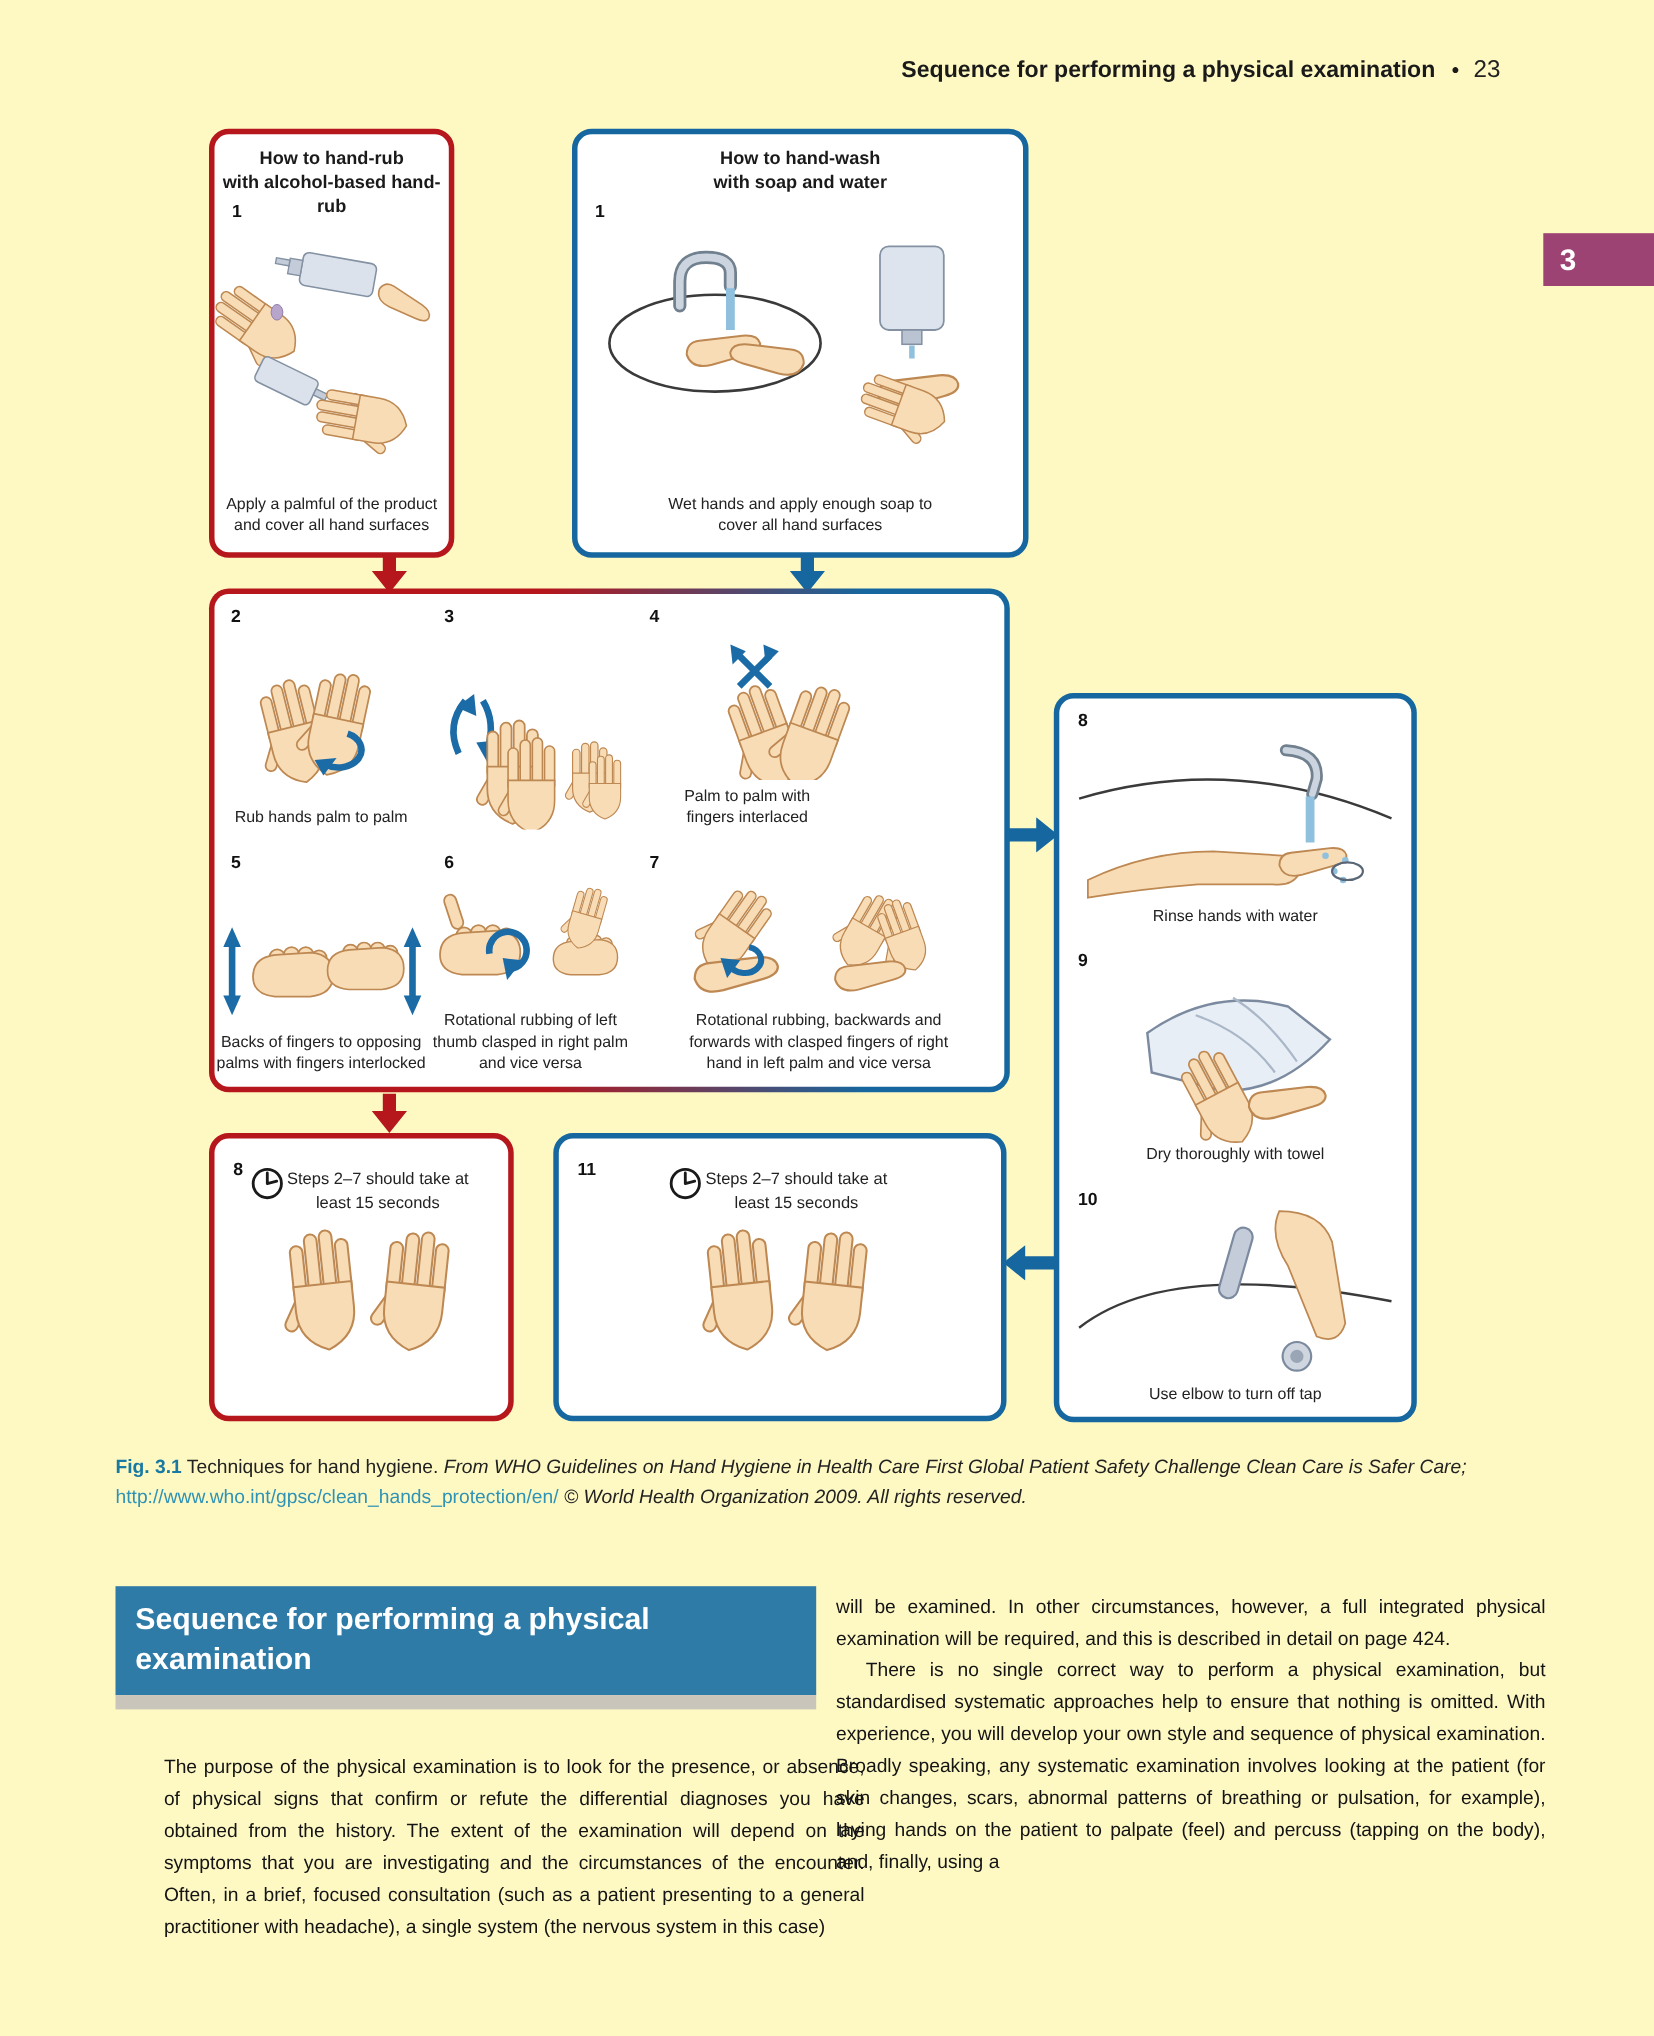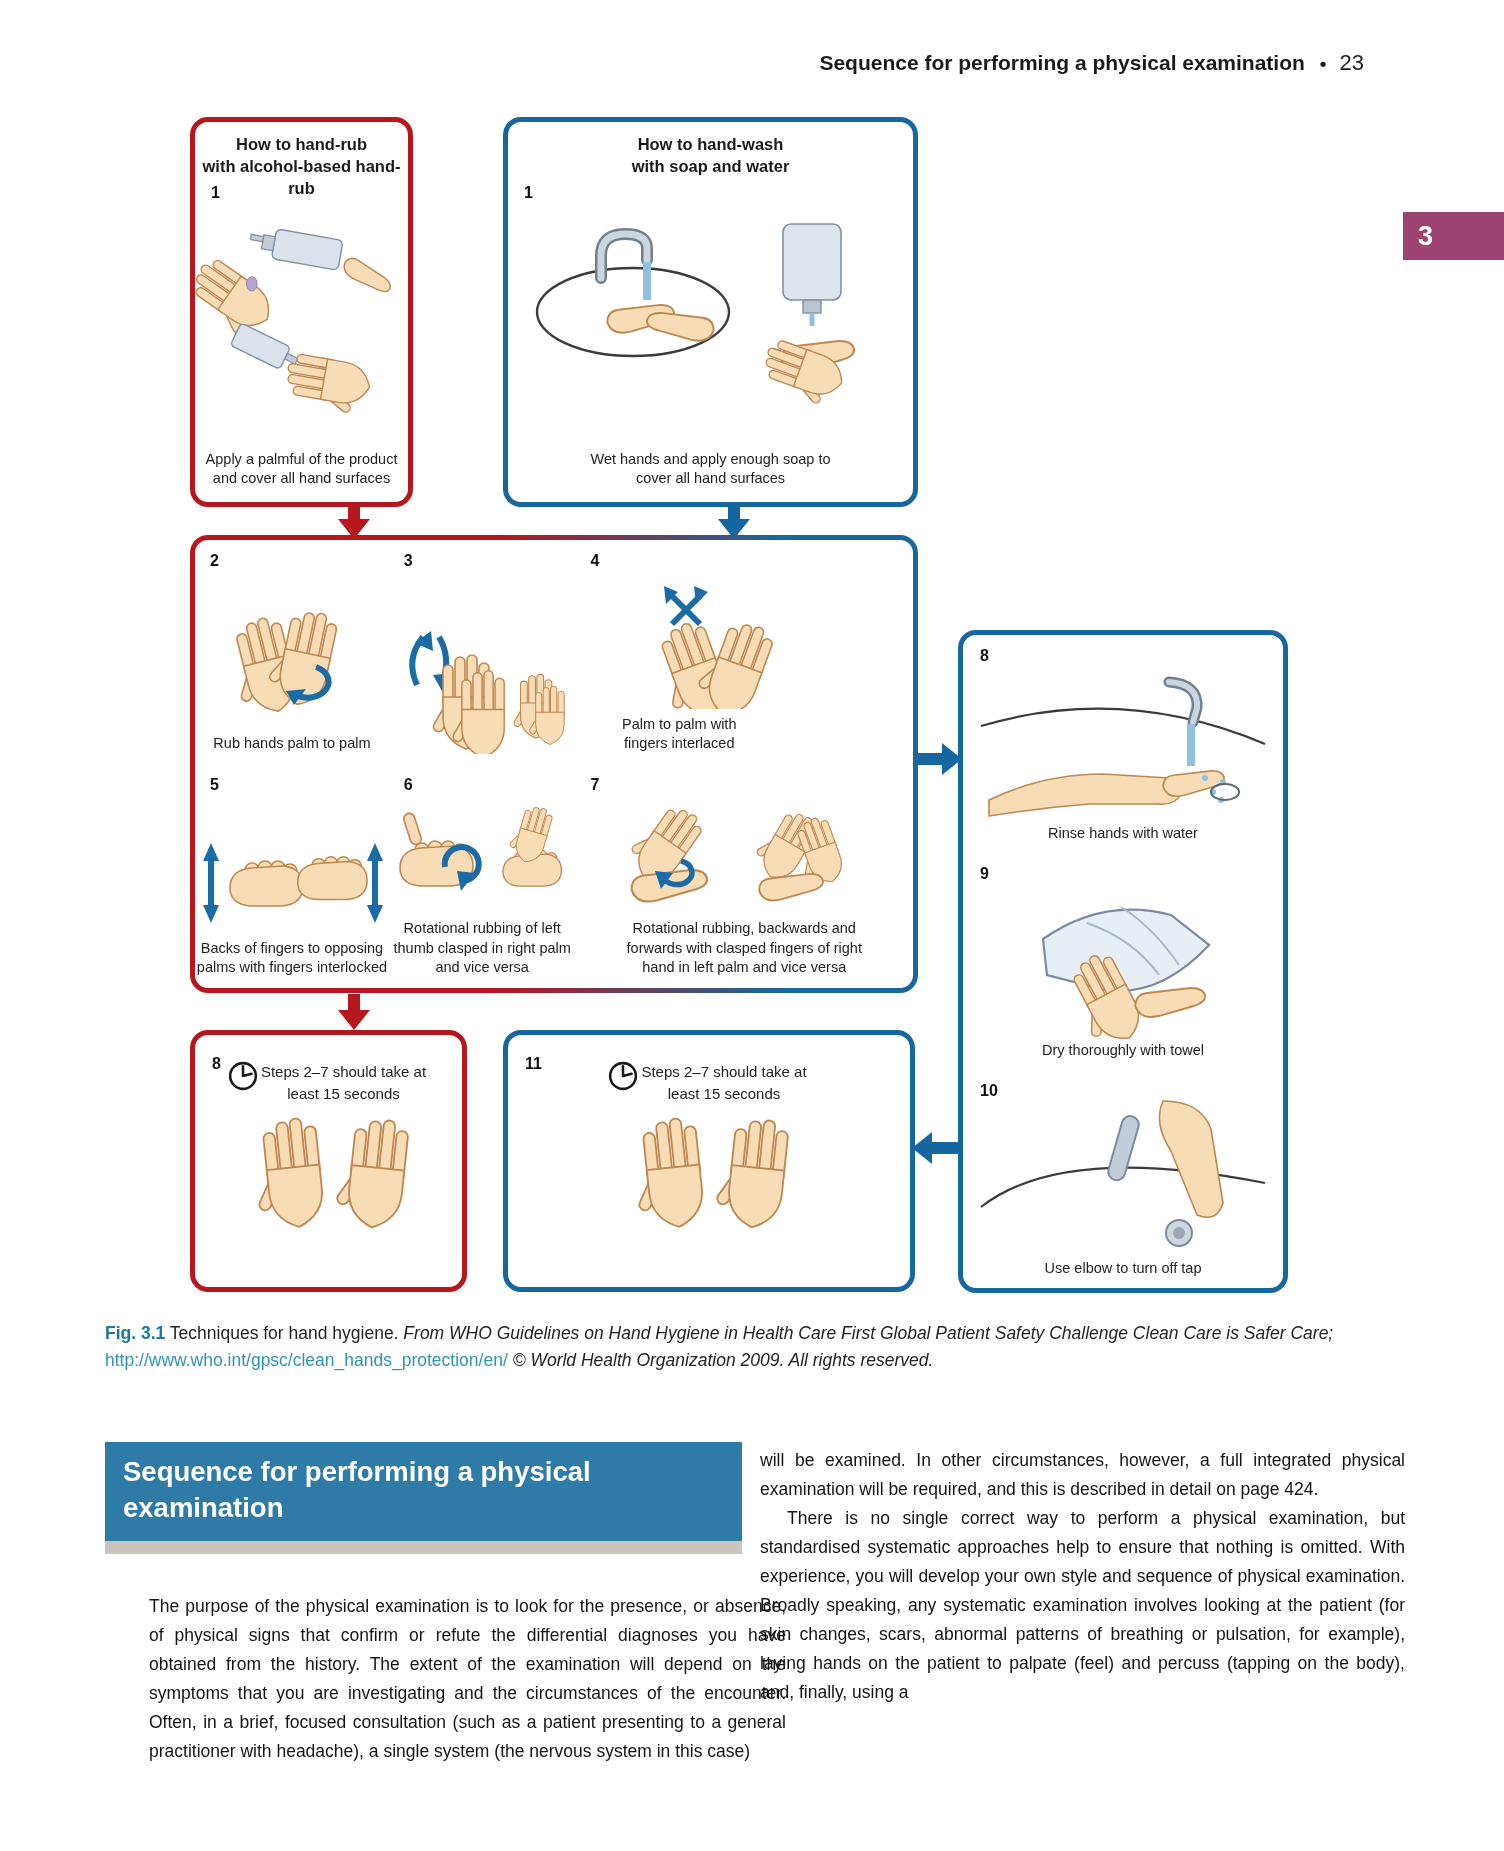--- a/index.html
+++ b/index.html
@@ -1,33 +1,33 @@
 <!DOCTYPE html>
 <html><head>
 <meta charset="utf-8">
 <style>
   html,body{margin:0;padding:0;background:#cfccc5;}
-  .page{position:relative;width:1504px;height:1851px;margin:0 auto;background:#ffffff;
+  .page{position:relative;width:1504px;height:1851px;margin:0 auto;background:#fef9c3;
         font-family:"Liberation Sans",sans-serif;color:#1a1a1a;overflow:hidden;}
 
   
   .hdr{position:absolute;top:50px;right:140px;font-size:21px;font-weight:bold;white-space:nowrap;}
   .hdr .bullet{margin:0 13px 0 15px;font-size:19px;}
   .hdr .pg{font-weight:normal;font-size:22px;color:#222;}
 
   
   .tab3{position:absolute;left:1403px;top:212px;width:101px;height:48px;background:#9d4373;
         color:#fff;font-weight:bold;font-size:27px;line-height:48px;padding-left:15px;box-sizing:border-box;}
 
   
   .fig-box{position:absolute;background:#fff;border-radius:18px;box-sizing:border-box;}
   .bx-red{border:5px solid #b5171d;}
   .bx-blue{border:5px solid #16679f;}
   #boxA{left:190px;top:117px;width:223px;height:390px;}
-  #boxB{left:503px;top:117px;width:415px;height:390px;}
+  #boxB{left:520px;top:117px;width:415px;height:390px;}
   #boxC{left:190px;top:535px;width:728px;height:458px;padding:5px;border:none;
         background:linear-gradient(90deg,#b5171d 0%,#b5171d 42%,#16679f 82%);}
   #boxC-inner{width:100%;height:100%;background:#fff;border-radius:13px;display:grid;
         grid-template-columns:27% 26% 47%;grid-template-rows:50% 50%;box-sizing:border-box;}
   #boxD{left:958px;top:630px;width:330px;height:663px;display:flex;flex-direction:column;}
   #boxE{left:190px;top:1030px;width:277px;height:262px;}
   #boxF{left:503px;top:1030px;width:412px;height:262px;}
 
   .box-title{font-weight:bold;font-size:16.5px;line-height:1.32;text-align:center;padding-top:12px;}
   .step-num{position:absolute;font-weight:bold;font-size:16px;color:#111;}

